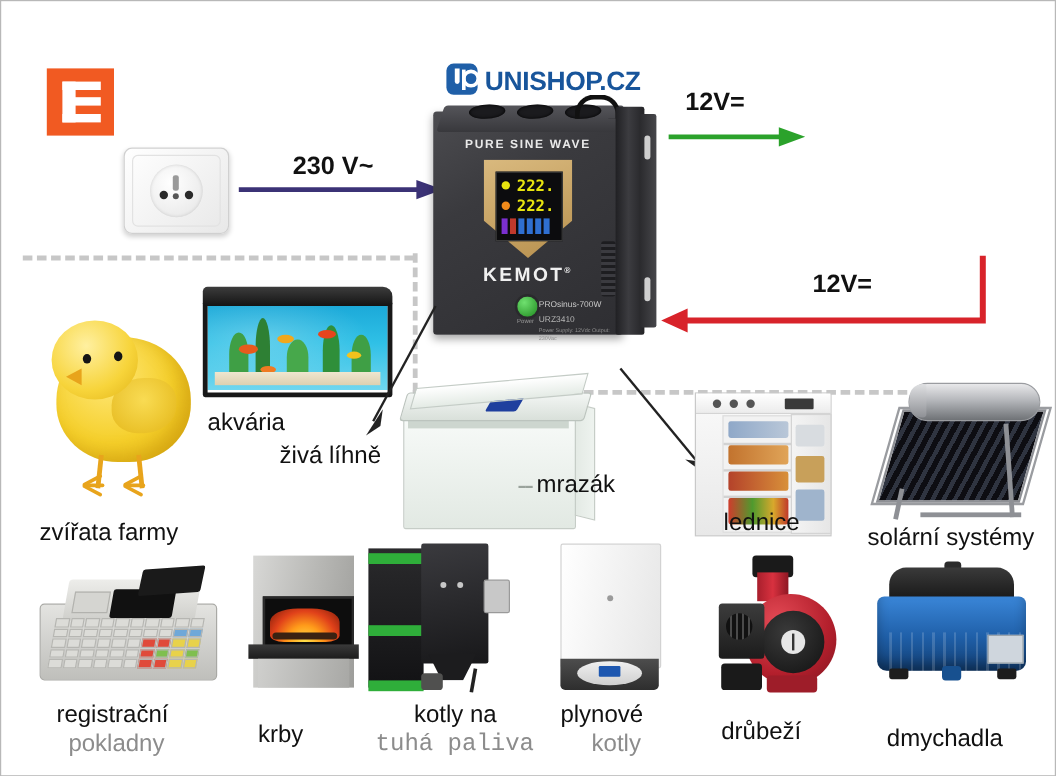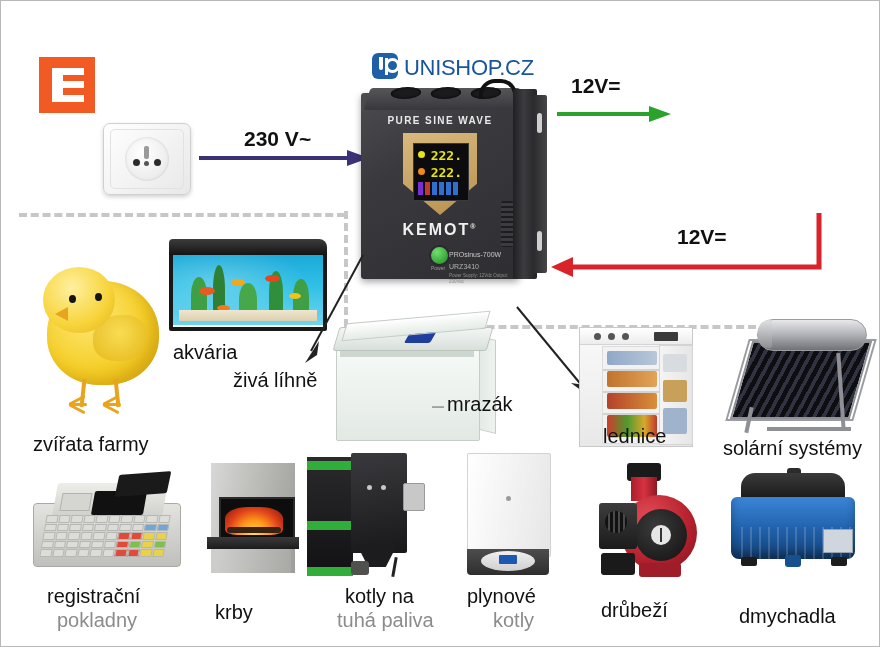--- a/index.html
+++ b/index.html
@@ -33,21 +33,21 @@
   }
 
   
   #uni-mark{
     left:371px;top:52px;width:26px;height:26px;background:#1F5FA8;border-radius:6px;
   }
   #uni-mark .j{position:absolute;left:7px;top:4px;width:4px;height:13px;background:#fff;border-bottom-left-radius:5px;border-bottom-right-radius:5px;}
   #uni-mark .p{position:absolute;left:13px;top:5px;width:9px;height:9px;border:3px solid #fff;border-radius:50%;}
   #uni-mark .pstem{position:absolute;left:13px;top:5px;width:3px;height:17px;background:#fff;}
   #uni-text{
-    left:403px;top:54px;font-size:22px;font-weight:normal;color:#18559B;
+    left:403px;top:54px;font-size:22px;font-weight:bold;color:#18559B;
     letter-spacing:-0.3px;
   }
 
   
   #socket{left:102px;top:122px;width:88px;height:72px;}
   .sock-outer{position:absolute;inset:0;background:linear-gradient(135deg,#ffffff,#e8e8e8);
       border:1px solid #d0d0d0;border-radius:7px;box-shadow:0 2px 4px rgba(0,0,0,.18);}
   .sock-inner{position:absolute;left:7px;top:6px;right:7px;bottom:6px;border:1px solid #e2e2e2;border-radius:5px;}
   .sock-face{position:absolute;left:50%;top:50%;width:44px;height:44px;margin:-22px 0 0 -22px;
       background:radial-gradient(circle at 40% 35%,#ffffff,#e4e4e4);border-radius:50%;
@@ -610,21 +610,21 @@
     </div>
     <div class="kb-right"></div>
     <div class="kb-knob kbk1"></div>
       <div class="kb-knob kbk2"></div>
     <div class="kb-box"></div>
     <div class="kb-hopper"></div>
     <div class="kb-motor"></div>
     <div class="kb-leg"></div>
   </div>
   <div class="abs lbl" style="left:344px;top:584px;">kotly na</div>
-  <div class="abs lbl sub" style="left:336px;top:608px;">tuhá paliva</div>
+  <div class="abs lbl sub" style="left:312px;top:608px;font-family:Liberation Mono, monospace;">tuhá paliva</div>
 
   <div class="abs" id="plyn">
     <div class="pb-body">
         <div class="pb-dot"></div>
       </div>
     <div class="pb-base"></div>
     <div class="pb-oval"></div>
     <div class="pb-lcd"></div>
   </div>
   <div class="abs lbl" style="left:466px;top:584px;">plynové</div>

